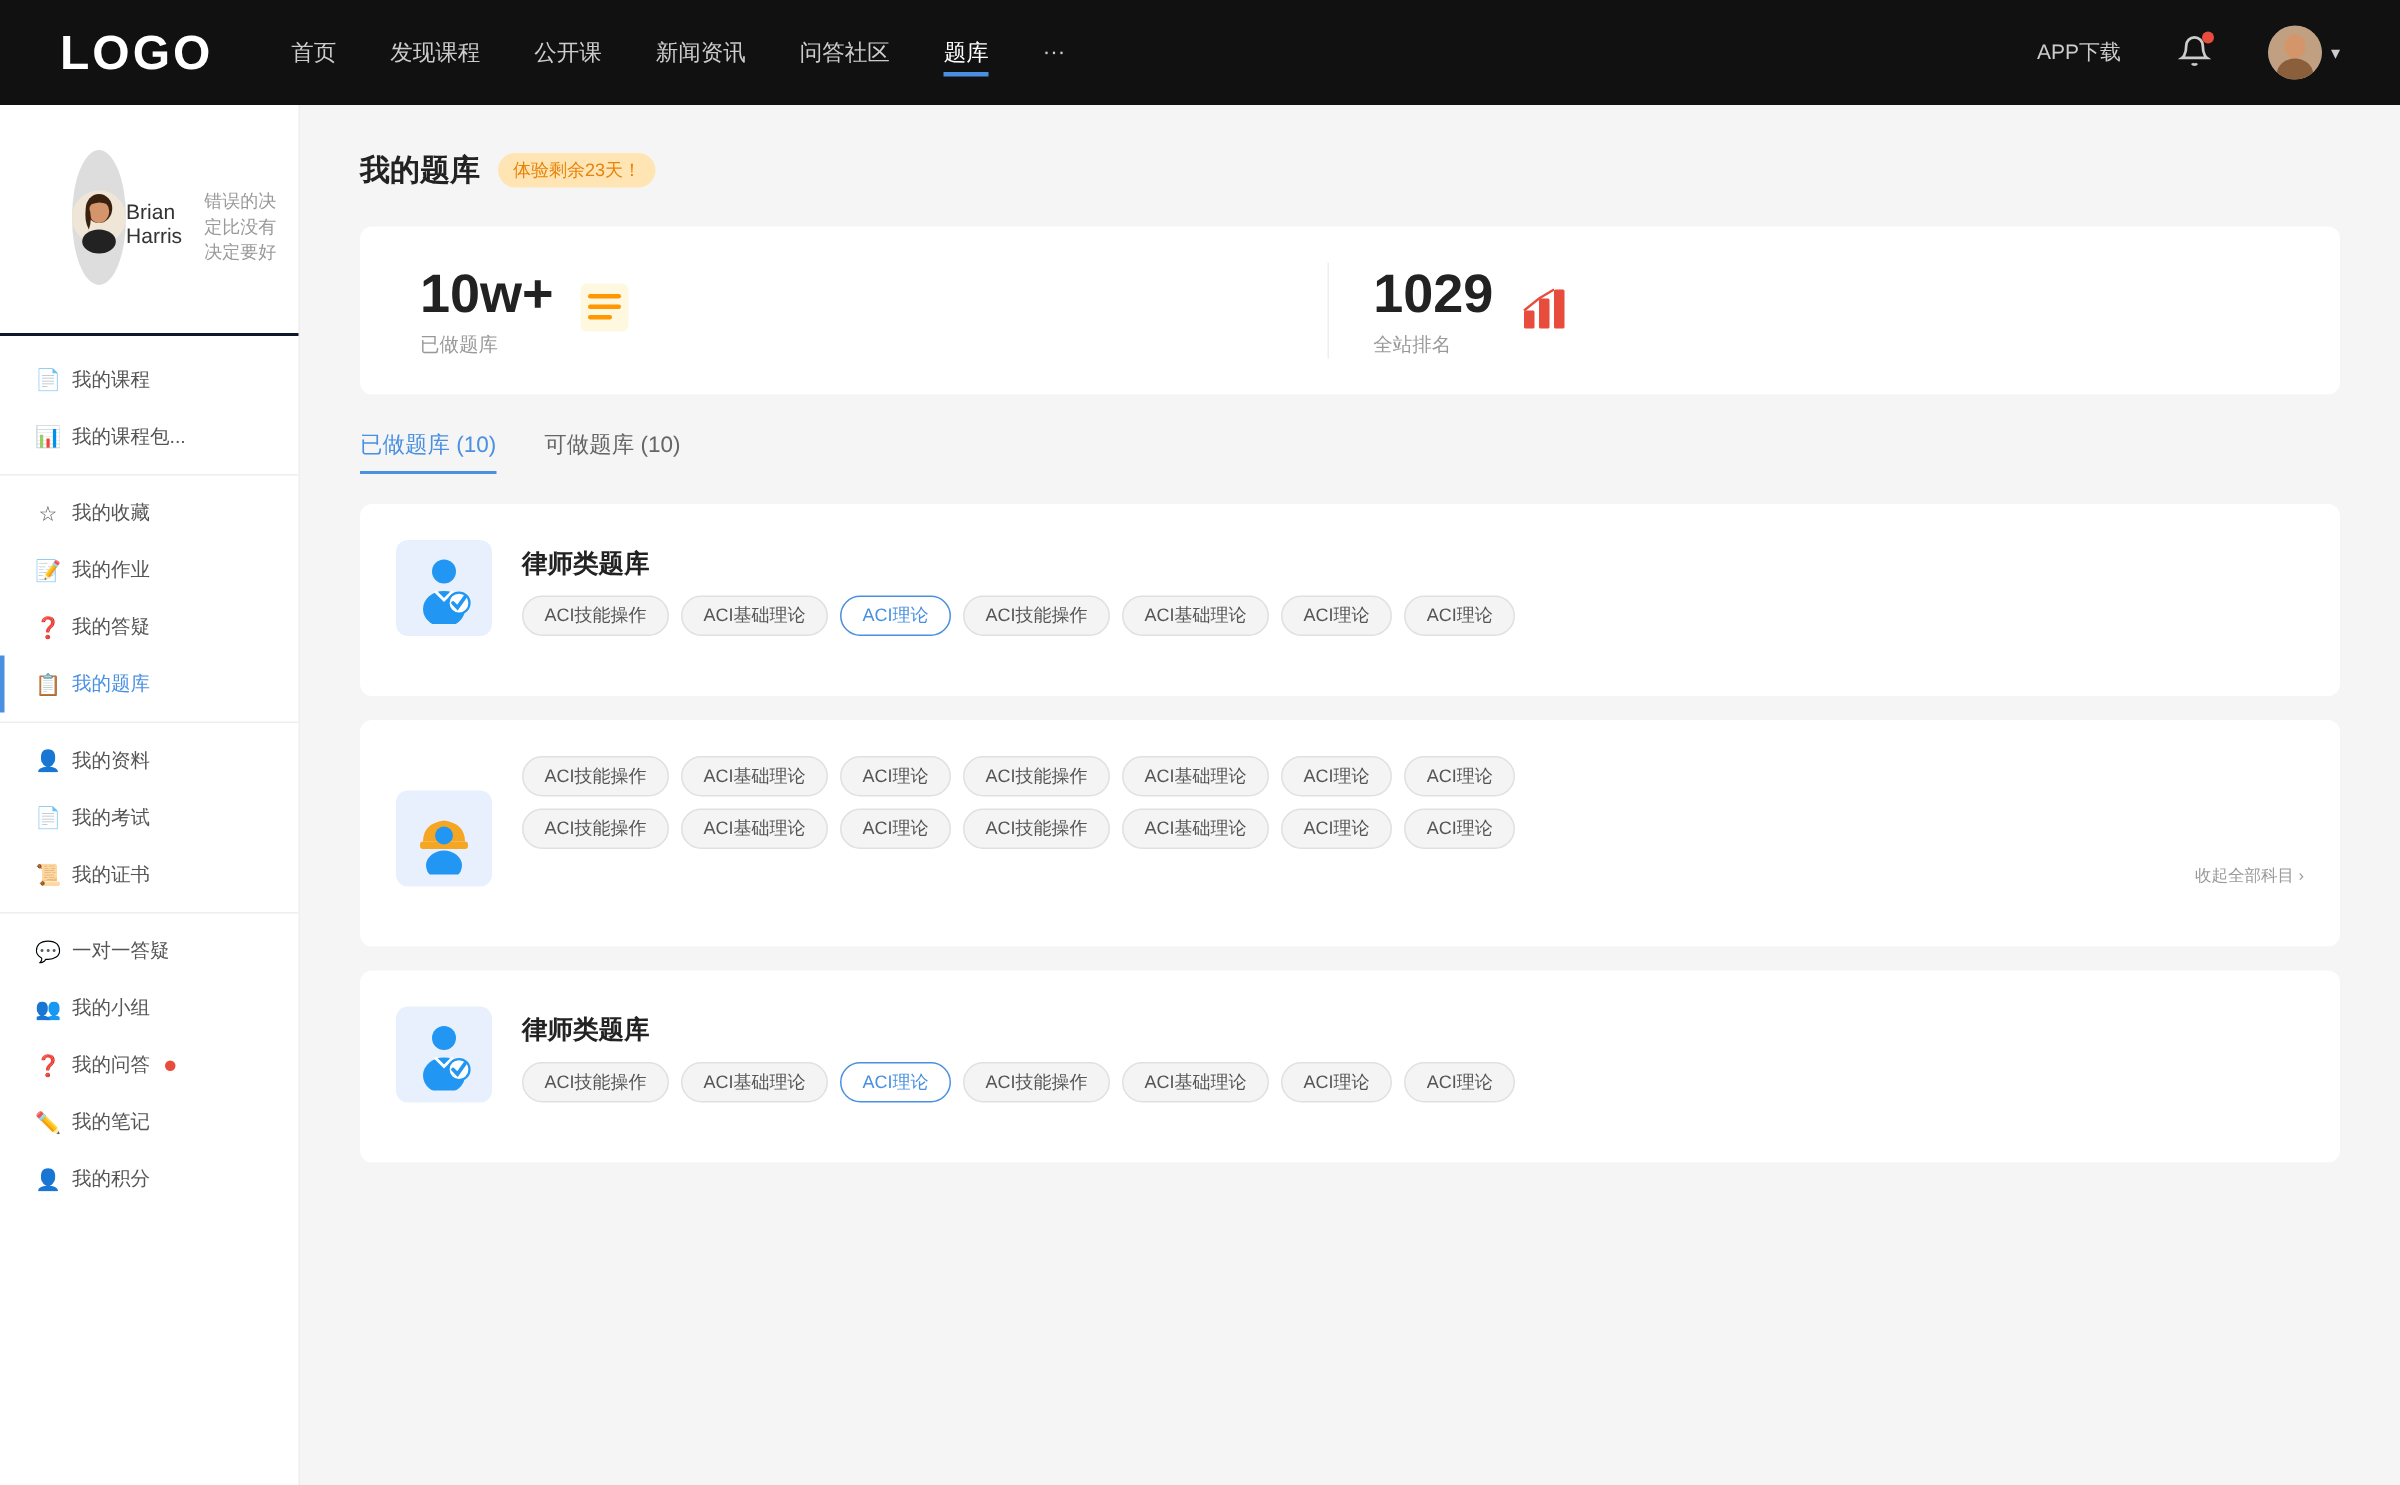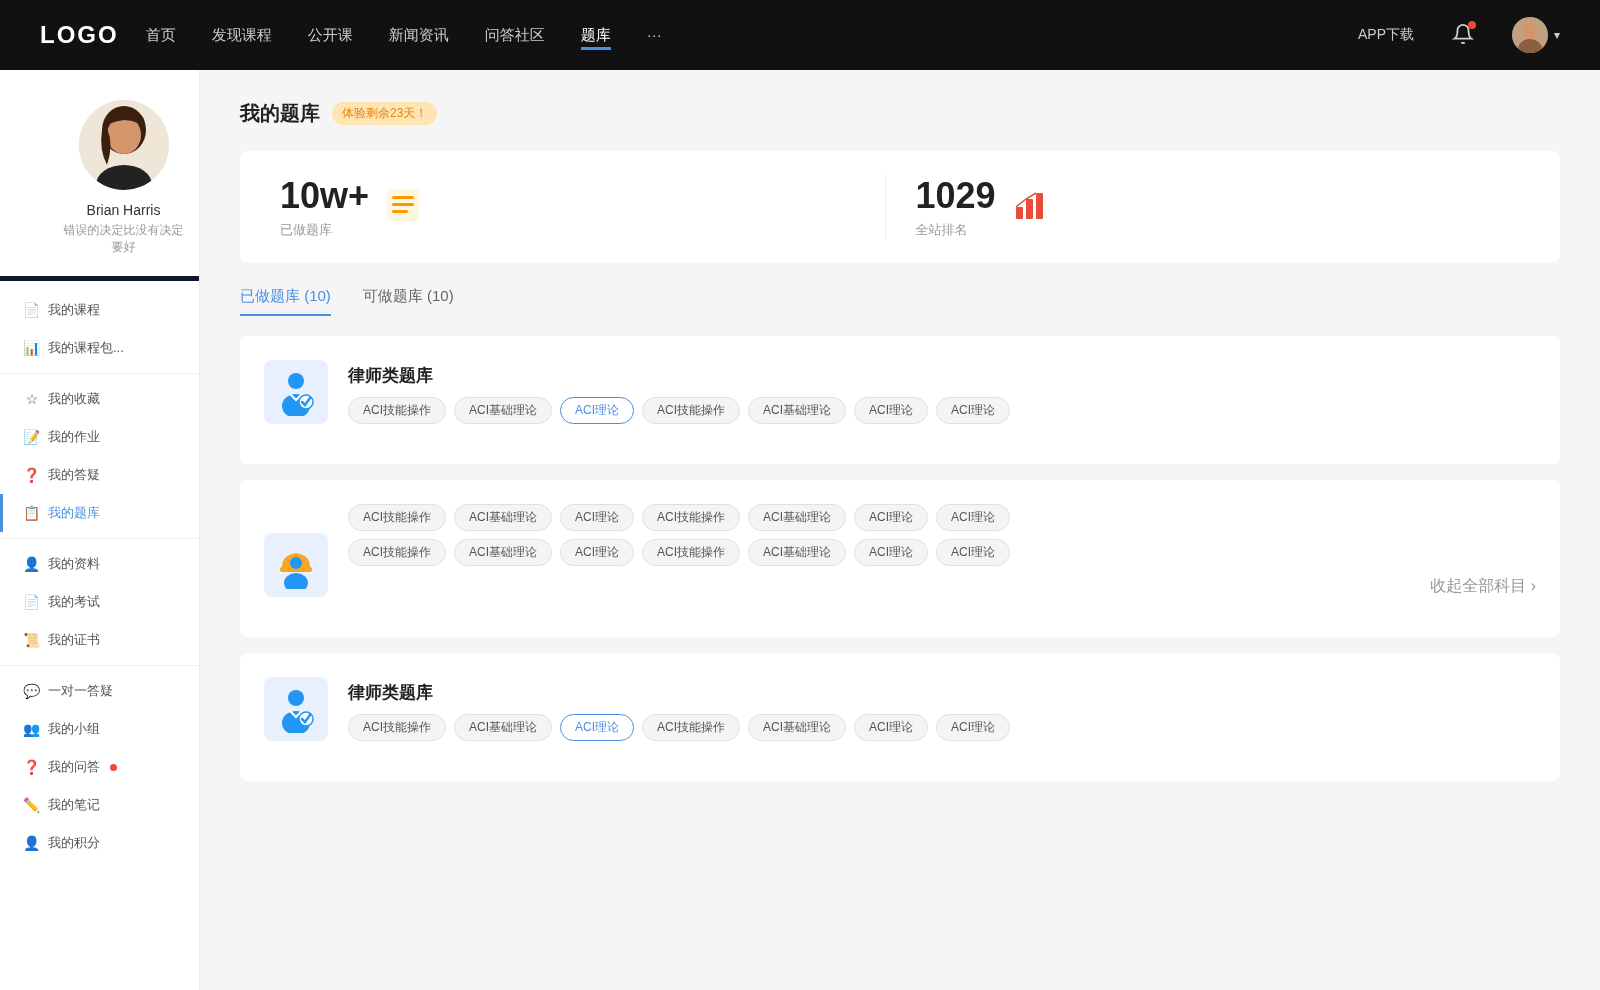--- a/index.html
+++ b/index.html
@@ -9,24 +9,24 @@
     .navbar {
       background: #111;
       height: 70px;
       display: flex;
       align-items: center;
       padding: 0 40px;
       position: relative;
     }
     .navbar-logo {
       color: #fff;
-      font-size: 24px;
+      font-size: 32px;
       font-weight: bold;
       letter-spacing: 2px;
-      margin-right: 27px;
+      margin-right: 52px;
     }
     .navbar-links {
       display: flex;
       gap: 36px;
       list-style: none;
       flex: 1;
     }
     .navbar-links li a {
       color: #ccc;
       text-decoration: none;
@@ -72,24 +72,24 @@
     
     .sidebar {
       width: 200px;
       background: #fff;
       padding: 30px 0;
       flex-shrink: 0;
       border-right: 1px solid #eee;
     }
     .sidebar-profile {
       display: flex;
-      flex-direction: column;
+      flex-direction: row;
       align-items: center;
       padding-bottom: 20px;
-      border-bottom: 5px solid #0f172a;
+      border-bottom: 2px solid #0f172a;
       margin-bottom: 10px;
       padding-left: 48px;
     }
     .profile-avatar {
       width: 90px; height: 90px;
       border-radius: 50%;
       background: #ddd;
       overflow: hidden;
       margin-bottom: 12px;
       display: flex; align-items: center; justify-content: center;
@@ -236,21 +236,21 @@
     }
     .expand-link {
       text-align: right;
       font-size: 12px;
       color: #999;
       margin-top: 10px;
       cursor: pointer;
     }
     .collapse-link {
       text-align: right;
-      font-size: 16px;
+      font-size: 11px;
       color: #999;
       margin-top: 10px;
       cursor: pointer;
     }
 
     
     .donut-icon { width: 36px; height: 36px; }
   </style>
 </head>
 <body>

